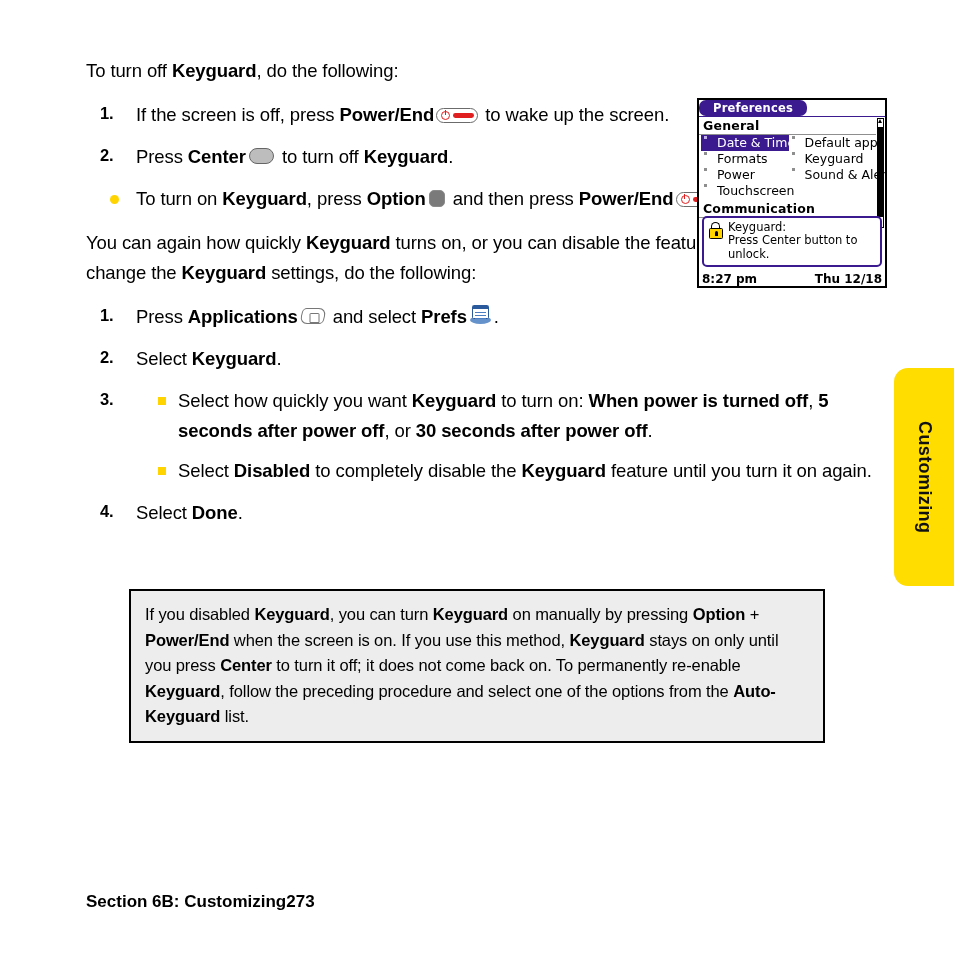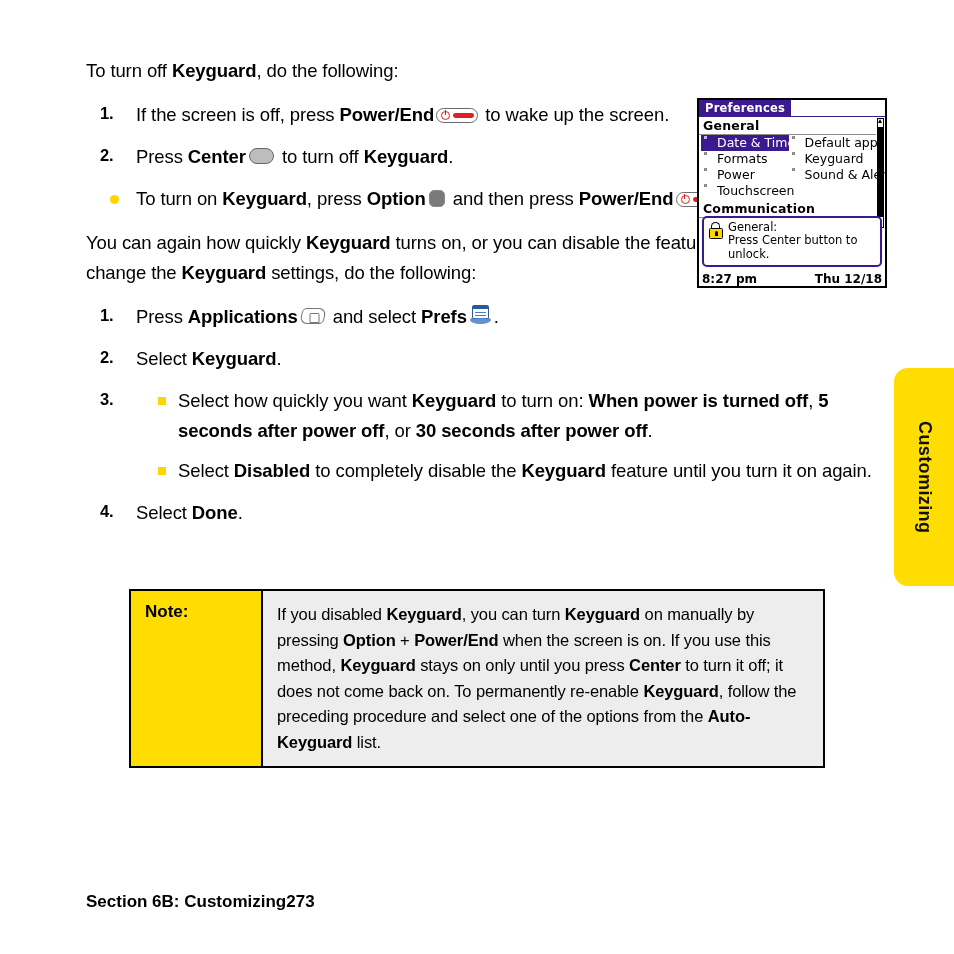--- a/index.html
+++ b/index.html
@@ -251,23 +251,24 @@
   .palm-title{
     height:17px;
     display:flex; align-items:stretch;
     border-bottom:1.5px solid #3a1a8e;
   }
   .palm-title .tab{
     background:#3a1a8e;
     color:#fff;
     font-weight:bold;
     font-size:11.5px;
-    padding:0 6px;
+    padding:0 14px;
     display:flex; align-items:center;
     letter-spacing:0.2px;
+    border-radius:7px;
   }
   .palm-title .rest{ flex:1; background:#fff; }
 
   .palm-inner{
     position:relative;
     padding:0;
     height:171px;
   }
   .sec-head{
     font-weight:bold;
@@ -445,23 +446,20 @@
       <li>
         <span class="num">4.</span>
         <span>
           <span>Select </span><b>Done</b><span>.</span>
         </span>
       </li>
     </ol>
   </div>
 
   <div class="note-table">
-    <div class="note-label">
-      <span>Note:</span>
-    </div>
     <div class="note-body">
       <span>If you disabled </span><b>Keyguard</b><span>, you can turn </span><b>Keyguard</b><span> on manually by pressing </span><b>Option</b><span> + </span><b>Power/End</b><span> when the screen is on. If you use this method, </span><b>Keyguard</b><span> stays on only until you press </span><b>Center</b><span> to turn it off; it does not come back on. To permanently re-enable </span><b>Keyguard</b><span>, follow the preceding procedure and select one of the options from the </span><b>Auto-Keyguard</b><span> list.</span>
     </div>
   </div>
 
   <div class="footer">
     <span>Section 6B: Customizing</span>
     <span>273</span>
   </div>
 
@@ -536,21 +534,21 @@
             </div>
         </div>
       </div>
 
       <div class="keyguard-box">
         <div class="lock-icon">
           <span class="shackle"></span>
           <span class="body"></span>
         </div>
         <div class="kg-text">
-          <span class="l1">General:</span>
+          <span class="l1">Keyguard:</span>
           <span class="l2">Press Center button to unlock.</span>
         </div>
       </div>
 
       <div class="palm-status">
         <span>8:27 pm</span>
         <span>Thu 12/18</span>
       </div>
 
     </div>

